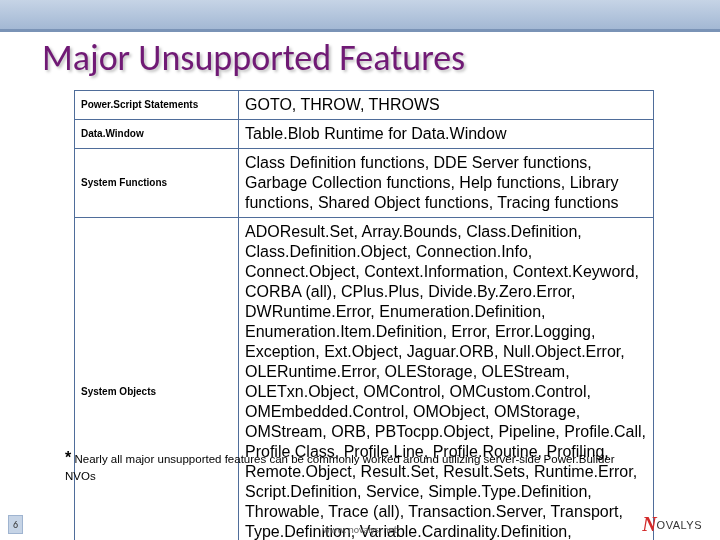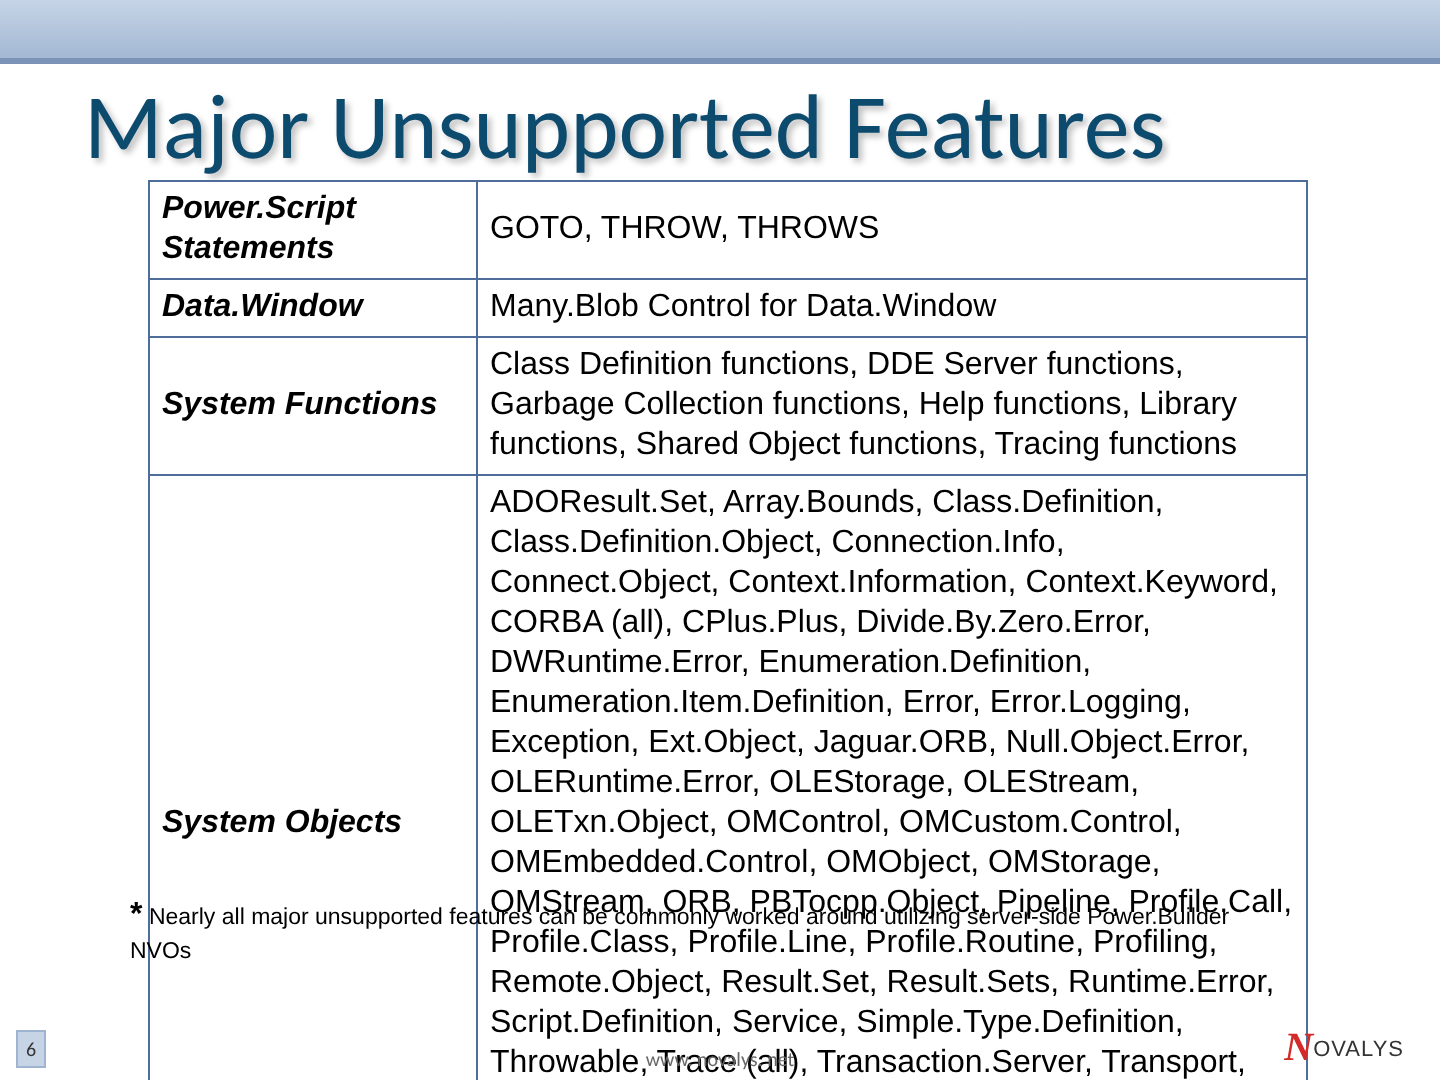--- a/index.html
+++ b/index.html
@@ -14,22 +14,22 @@
     position: absolute;
     top: 0; left: 0; right: 0;
     height: 32px;
     background: linear-gradient(to bottom, #c6d4e6 0%, #a3b8d4 100%);
     border-bottom: 3px solid #7a93b6;
   }
   .title {
     position: absolute;
     top: 36px;
     left: 42px;
-    font-size: 46px;
-    color: #0c4a6e;
+    font-size: 36px;
+    color: #701a75;
     text-shadow: 2px 2px 3px rgba(0,0,0,0.25);
     font-weight: 400;
   }
   .table {
     position: absolute;
     top: 90px;
     left: 74px;
     width: 580px;
     border-collapse: collapse;
   }
@@ -38,22 +38,21 @@
     padding: 4px 6px;
     font-size: 16px;
     line-height: 1.25;
     vertical-align: middle;
     color: #000;
     font-family: Arial, sans-serif;
   }
   .table td.label {
     width: 164px;
     font-weight: bold;
-    font-size: 16px;
-    font-style: italic;
+    font-size: 10px;
   }
   .table td.label-lg {
     padding: 1px 6px;
   }
   .notes {
     position: absolute;
     left: 65px;
     top: 448px;
     width: 580px;
     font-size: 11.5px;
@@ -113,21 +112,21 @@
 <h1 class="title">Major Unsupported Features</h1>
 
 <table class="table">
   <tbody>
       <tr>
     <td class="label">Power.Script Statements</td>
     <td>GOTO, THROW, THROWS</td>
   </tr>
   <tr>
     <td class="label">Data.Window</td>
-    <td>Many.Blob Control for Data.Window</td>
+    <td>Table.Blob Runtime for Data.Window</td>
   </tr>
   <tr>
     <td class="label label-lg">System Functions</td>
     <td>Class Definition functions, DDE Server functions, Garbage Collection functions, Help functions, Library functions, Shared Object functions, Tracing functions</td>
   </tr>
   <tr>
     <td class="label">System Objects</td>
     <td>ADOResult.Set, Array.Bounds, Class.Definition, Class.Definition.Object, Connection.Info, Connect.Object, Context.Information, Context.Keyword, CORBA (all), CPlus.Plus, Divide.By.Zero.Error, DWRuntime.Error, Enumeration.Definition, Enumeration.Item.Definition, Error, Error.Logging, Exception, Ext.Object, Jaguar.ORB, Null.Object.Error, OLERuntime.Error, OLEStorage, OLEStream, OLETxn.Object, OMControl, OMCustom.Control, OMEmbedded.Control, OMObject, OMStorage, OMStream, ORB, PBTocpp.Object, Pipeline, Profile.Call, Profile.Class, Profile.Line, Profile.Routine, Profiling, Remote.Object, Result.Set, Result.Sets, Runtime.Error, Script.Definition, Service, Simple.Type.Definition, Throwable, Trace (all), Transaction.Server, Transport, Type.Definition, Variable.Cardinality.Definition, Variable.Definition</td>
   </tr>
 </tbody>

